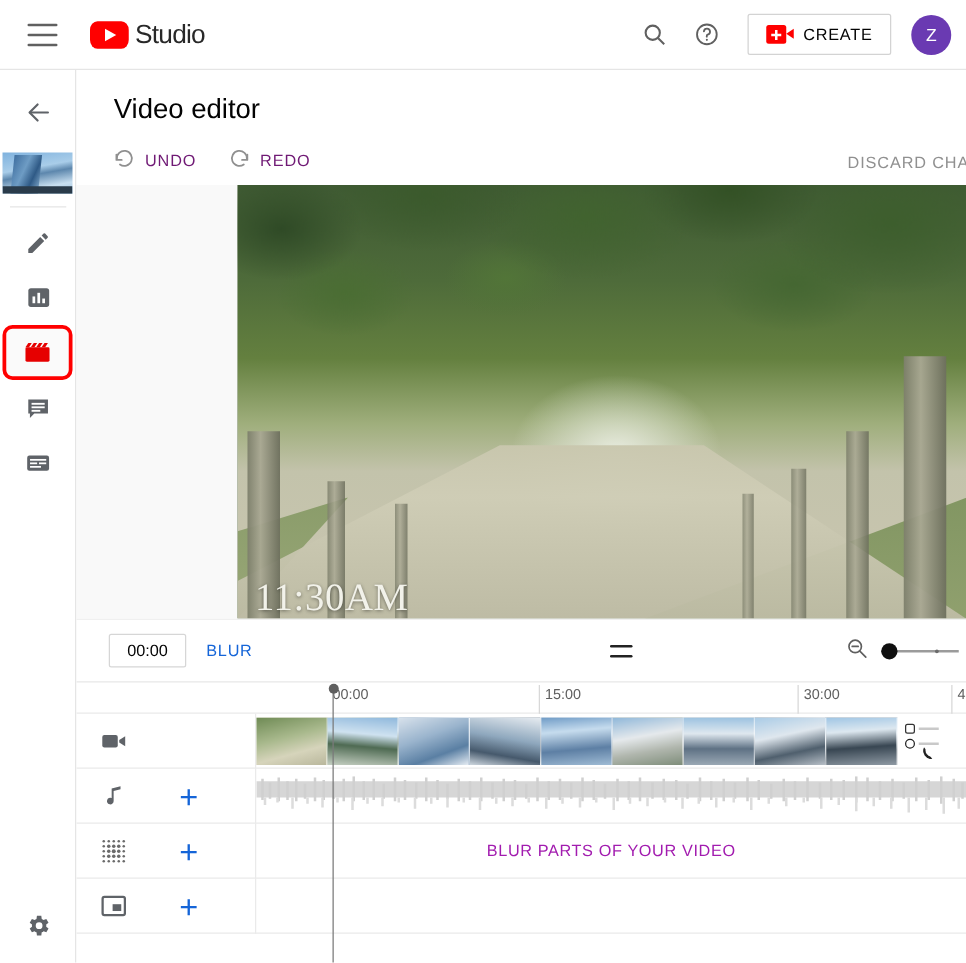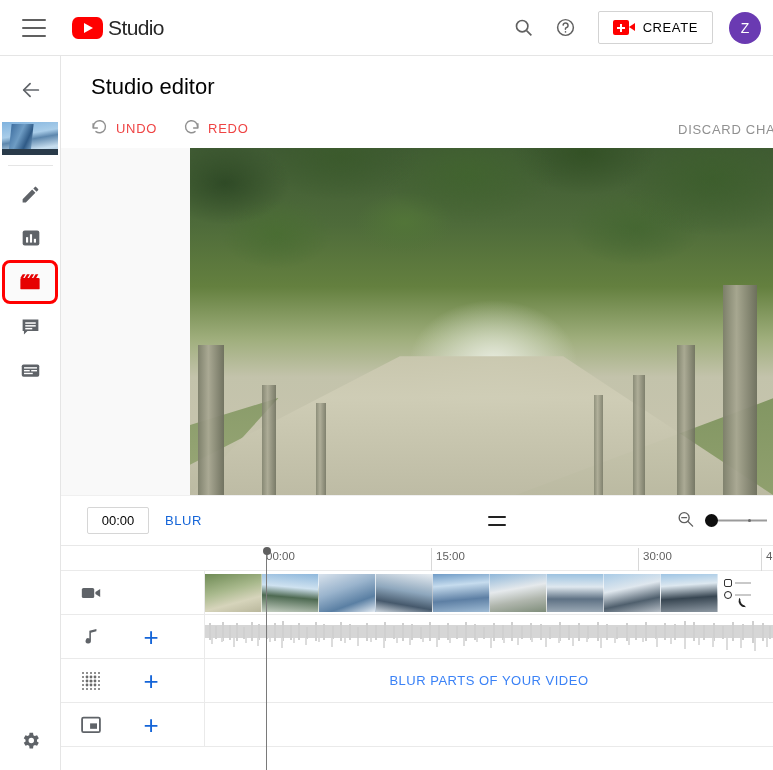--- a/index.html
+++ b/index.html
@@ -168,21 +168,21 @@
   .page-title {
     font-size: 22px; font-weight: 400; color: #030303;
     margin: 0 0 0 0; line-height: 30px;
   }
   .history-row {
     display: flex; align-items: center;
     margin-top: 16px; gap: 26px;
   }
   .hist-btn {
     display: flex; align-items: center; gap: 8px;
-    color: #ef4444; font-size: 13px; font-weight: 500; letter-spacing: 0.7px;
+    color: #701a75; font-size: 13px; font-weight: 500; letter-spacing: 0.7px;
     cursor: default;
   }
   .discard {
     position: absolute; right: -42px; top: 66px;
     font-size: 13px; font-weight: 500; letter-spacing: 0.7px;
     color: #909090; white-space: nowrap; cursor: default;
   }
 
   
   .preview-wrap {
@@ -377,21 +377,21 @@
   }
 
   .wave {
     position: absolute; left: 0; top: 6px;
     height: 32px; width: 100%;
     opacity: 1;
   }
   .blur-cta {
     position: absolute; left: 0; top: 0; right: 0; bottom: 0;
     display: flex; align-items: center; justify-content: center;
-    color: #3b82f6; font-size: 13px; font-weight: 500; letter-spacing: 0.5px;
+    color: #a21caf; font-size: 13px; font-weight: 500; letter-spacing: 0.5px;
     cursor: pointer;
   }
 
   .playhead {
     position: absolute; left: 205px; top: 6px;
     width: 1px; height: 250px;
     background: #7a7a7a;
     z-index: 12; pointer-events: none;
   }
   .playhead::before {
@@ -520,21 +520,21 @@
           <path d="M19.4 13a7.8 7.8 0 0 0 0-2l2.1-1.6-2-3.5-2.5 1a7.6 7.6 0 0 0-1.7-1L14.9 3h-4l-.4 2.9c-.6.2-1.2.6-1.7 1l-2.5-1-2 3.5L6.4 11a7.8 7.8 0 0 0 0 2l-2.1 1.6 2 3.5 2.5-1c.5.4 1.1.8 1.7 1l.4 2.9h4l.4-2.9c.6-.2 1.2-.6 1.7-1l2.5 1 2-3.5L19.4 13zM12.9 15.1a3.1 3.1 0 1 1 0-6.2 3.1 3.1 0 0 1 0 6.2z"></path>
         </svg>
       </span>
     </div>
   </div>
 </div>
 
 <div class="main">
 
   <div class="page-head">
-    <h1 class="page-title">Studio editor</h1>
+    <h1 class="page-title">Video editor</h1>
 
     <div class="history-row">
       <div class="hist-btn">
         <span>
           <svg width="17" height="17" viewBox="0 0 24 24" fill="none" stroke="#909090" stroke-width="2" stroke-linecap="round" stroke-linejoin="round">
             <polyline points="3,8 3,14 9,14"></polyline>
             <path d="M3.5 13A8.5 8.5 0 1 1 7 19.2"></path>
           </svg>
         </span>
         <span>UNDO</span>
@@ -562,20 +562,21 @@
       <div class="v-path"></div>
       <div class="trunk" style="left:8px;  width:26px; height:150px; opacity:.95;"></div>
       <div class="trunk" style="left:72px; width:14px; height:110px; opacity:.85;"></div>
       <div class="trunk" style="left:126px;width:10px; height:92px;  opacity:.8;"></div>
       <div class="trunk" style="right:16px;width:34px; height:210px; opacity:.95;"></div>
       <div class="trunk" style="right:78px;width:18px; height:150px; opacity:.88;"></div>
       <div class="trunk" style="right:128px;width:12px;height:120px; opacity:.8;"></div>
       <div class="trunk" style="right:170px;width:9px; height:100px; opacity:.75;"></div>
 
       <div class="v-overlay-text">
+        <div class="v-time">11:30AM</div>
       </div>
     </div>
   </div>
 
   <div class="tl-controls">
     <div class="timecode">00:00</div>
     <div class="trim-btn">BLUR</div>
 
     <div class="drag-handle">
       <span></span>

